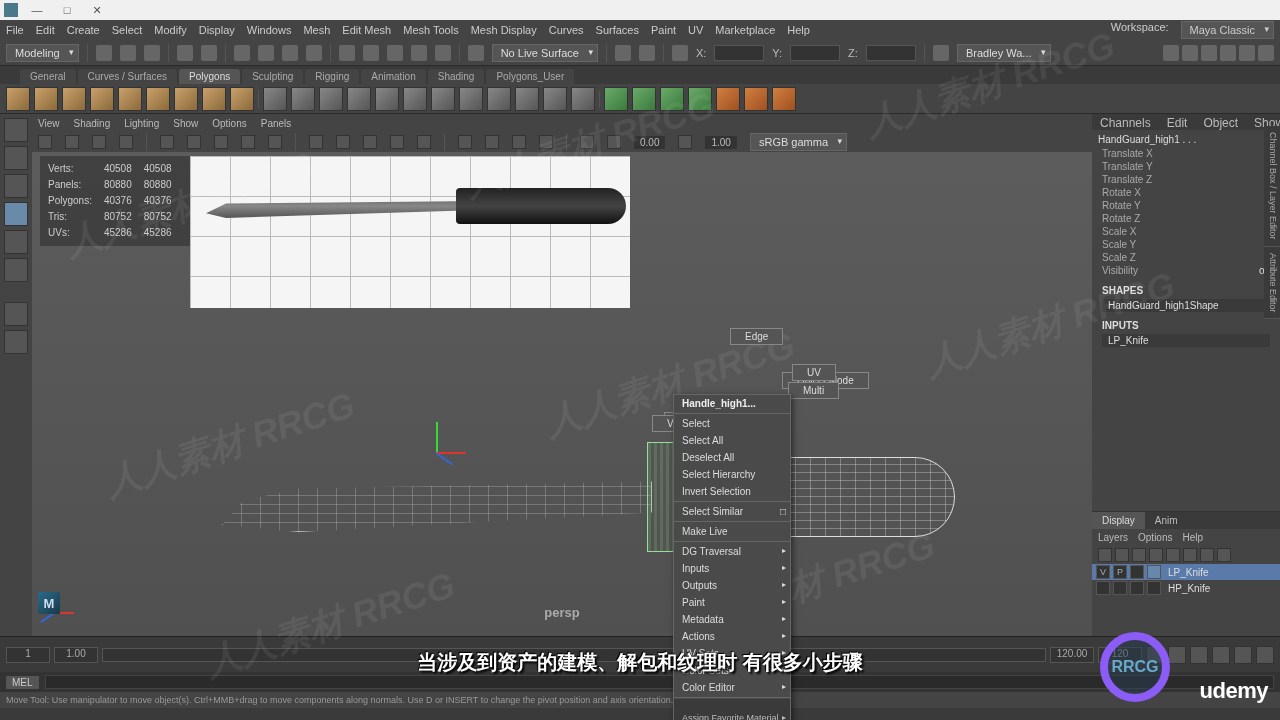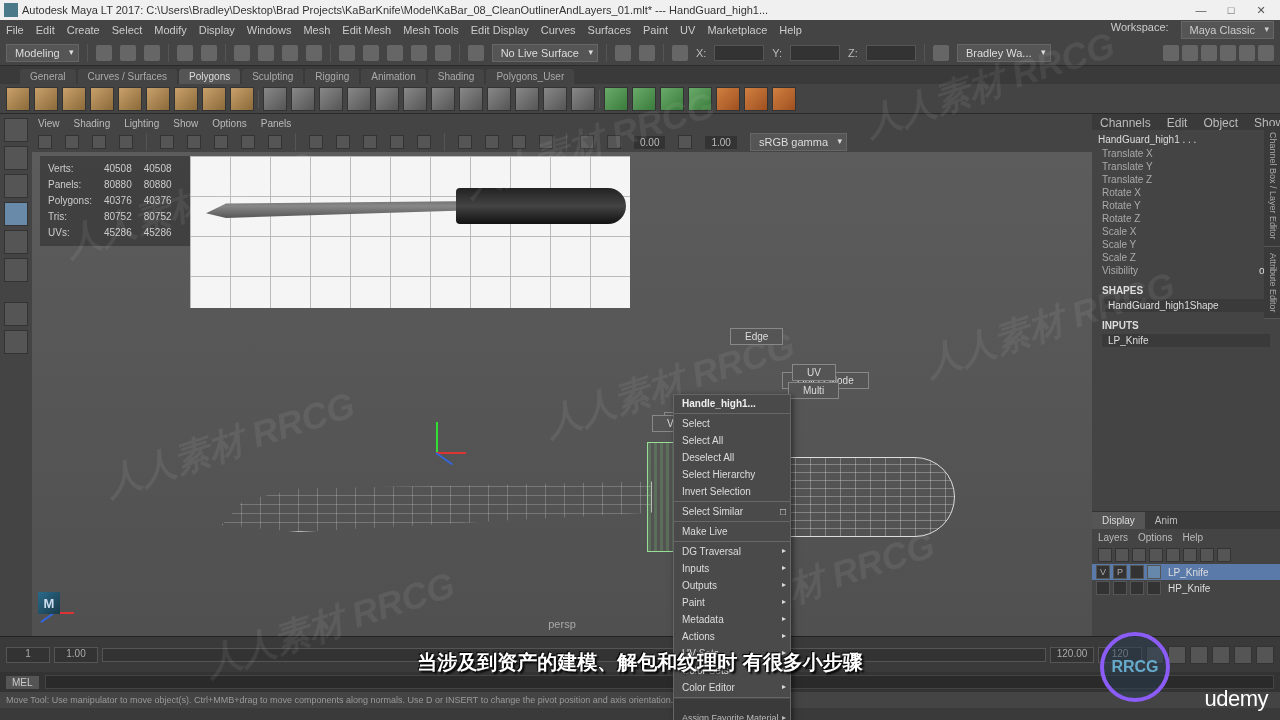--- a/index.html
+++ b/index.html
@@ -48,21 +48,21 @@
 .wire-knife .handle { position: absolute; left: 453px; top: 45px; width: 280px; height: 80px; border: 1px solid #ddd; border-radius: 4px 40px 40px 4px; background: repeating-linear-gradient(90deg, transparent 0 14px, rgba(220,220,220,0.35) 14px 15px), repeating-linear-gradient(0deg, transparent 0 7px, rgba(220,220,220,0.35) 7px 8px); }
 .gizmo { position: absolute; left: 404px; top: 300px; }
 .gizmo .ax { position: absolute; }
 .gizmo .x { width: 30px; height: 2px; background: #d33; left: 0; top: 0; }
 .gizmo .y { width: 2px; height: 30px; background: #3d3; left: 0; top: -30px; }
 .gizmo .z { width: 20px; height: 2px; background: #36d; left: 0; top: 0; transform: rotate(35deg); transform-origin: left; }
 .axis-corner { position: absolute; left: 14px; bottom: 14px; width: 30px; height: 30px; }
 .axis-corner .x { position:absolute; width:20px; height:2px; background:#d33; left:8px; top:20px; }
 .axis-corner .y { position:absolute; width:2px; height:20px; background:#3d3; left:8px; top:2px; }
 .axis-corner .z { position:absolute; width:16px; height:2px; background:#36d; left:8px; top:20px; transform:rotate(145deg); transform-origin:left; }
-.persp-label { position: absolute; left: 50%; bottom: 6px; transform: translateX(-50%); font-size: 11px; color: #aaa; }
+.persp-label { position: absolute; left: 50%; bottom: 16px; transform: translateX(-50%); font-size: 13px; color: #aaa; font-weight: bold; }
 .maya-logo { position: absolute; left: 6px; bottom: 22px; width: 22px; height: 22px; background: linear-gradient(135deg,#2a6a8a,#1a3a4a); color: #cde; display:flex; align-items:center; justify-content:center; font-weight:bold; font-size:13px; }
 .marking-menu { position: absolute; font-size: 10px; z-index: 50; }
 .mm-box { position: absolute; background: #555; border: 1px solid #888; padding: 2px 14px; color: #ddd; cursor: pointer; white-space: nowrap; }
 .context-menu { position: absolute; left: 673px; top: 394px; width: 118px; background: #4a4a4a; border: 1px solid #666; z-index: 60; font-size: 10px; box-shadow: 2px 2px 6px rgba(0,0,0,0.5); }
 .context-menu .item { padding: 3px 8px; color: #ddd; cursor: pointer; position: relative; }
 .context-menu .sep-line { height: 1px; background: #666; margin: 1px 0; }
 .context-menu .arrow::after { content: "▸"; position: absolute; right: 4px; font-size: 8px; }
 .context-menu .check::after { content: "□"; position: absolute; right: 4px; }
 .context-menu .footer { background: #3a3a3a; padding: 14px 8px; color: #bbb; font-size: 9px; cursor: pointer; }
 .right-panel { width: 188px; background: #444; display: flex; flex-direction: column; font-size: 10px; }
@@ -93,46 +93,45 @@
 .timeline .num { width: 44px; background: #333; border: 1px solid #555; height: 16px; color: #aaa; font-size: 10px; text-align: center; }
 .timeline .play { width: 18px; height: 18px; background: #555; border: 1px solid #333; }
 .cmdline { height: 20px; background: #333; display: flex; align-items: center; padding: 0 6px; gap: 6px; }
 .cmdline .label { background: #555; padding: 1px 6px; font-size: 10px; color: #ccc; }
 .cmdline input { flex: 1; background: #2a2a2a; border: 1px solid #444; height: 14px; }
 .status { height: 16px; background: #444; font-size: 9px; color: #999; padding: 1px 6px; display:flex; align-items:center; }
 .watermark { position: absolute; color: rgba(255,255,255,0.07); font-size: 36px; font-weight: bold; pointer-events: none; transform: rotate(-18deg); font-style: italic; }
 .subtitle { position: absolute; left: 50%; bottom: 44px; transform: translateX(-50%); text-align: center; z-index: 90; width: 100%; }
 .subtitle .cn { font-size: 20px; color: #fff; text-shadow: 2px 2px 2px #000,-1px -1px 1px #000; font-weight: bold; }
 .subtitle .en { font-size: 21px; color: #fff; text-shadow: 2px 2px 2px #000,-1px -1px 1px #000; font-family: Georgia, serif; font-weight: bold; }
-.udemy { position: absolute; right: 12px; bottom: 8px; font-size: 22px; color: #fff; font-weight: 400; z-index: 95; letter-spacing: -0.5px; }
-.rrcg-badge { position: absolute; right: 110px; bottom: 18px; width: 70px; height: 70px; border: 4px solid #8b5cf6; border-radius: 50%; display:flex; align-items:center; justify-content:center; color:#6ac; font-weight:bold; font-size:16px; z-index:94; background: rgba(40,60,80,0.5); }
+.udemy { position: absolute; right: 12px; bottom: 16px; font-size: 22px; color: #fff; font-weight: 700; z-index: 95; letter-spacing: -0.5px; }
+.rrcg-badge { position: absolute; right: 110px; bottom: 18px; width: 70px; height: 70px; border: 8px solid #8b5cf6; border-radius: 50%; display:flex; align-items:center; justify-content:center; color:#6ac; font-weight:bold; font-size:16px; z-index:94; background: rgba(40,60,80,0.5); }
 </style>
 </head>
 <body>
 
 <div class="titlebar">
   <div class="icon"></div>
-  <div class="title">Autodesk Maya LT 2017: C:\Users\Bradley\Desktop\Brad Projects\KaBarKnife\Model\KaBar_08_CleanOutlinerAndLayers_01.mlt*   ---   HandGuard_high1...</div>
   <div class="win-btn">—</div>
   <div class="win-btn">□</div>
   <div class="win-btn">✕</div>
 </div>
 
 <div class="menubar">
   <span>File</span>
   <span>Edit</span>
   <span>Create</span>
   <span>Select</span>
   <span>Modify</span>
   <span>Display</span>
   <span>Windows</span>
   <span>Mesh</span>
   <span>Edit Mesh</span>
   <span>Mesh Tools</span>
-  <span>Edit Display</span>
+  <span>Mesh Display</span>
   <span>Curves</span>
   <span>Surfaces</span>
   <span>Paint</span>
   <span>UV</span>
   <span>Marketplace</span>
   <span>Help</span>
   <div class="right">
     <span>Workspace:</span>
     <span class="dropdown">Maya Classic</span>
   </div>

